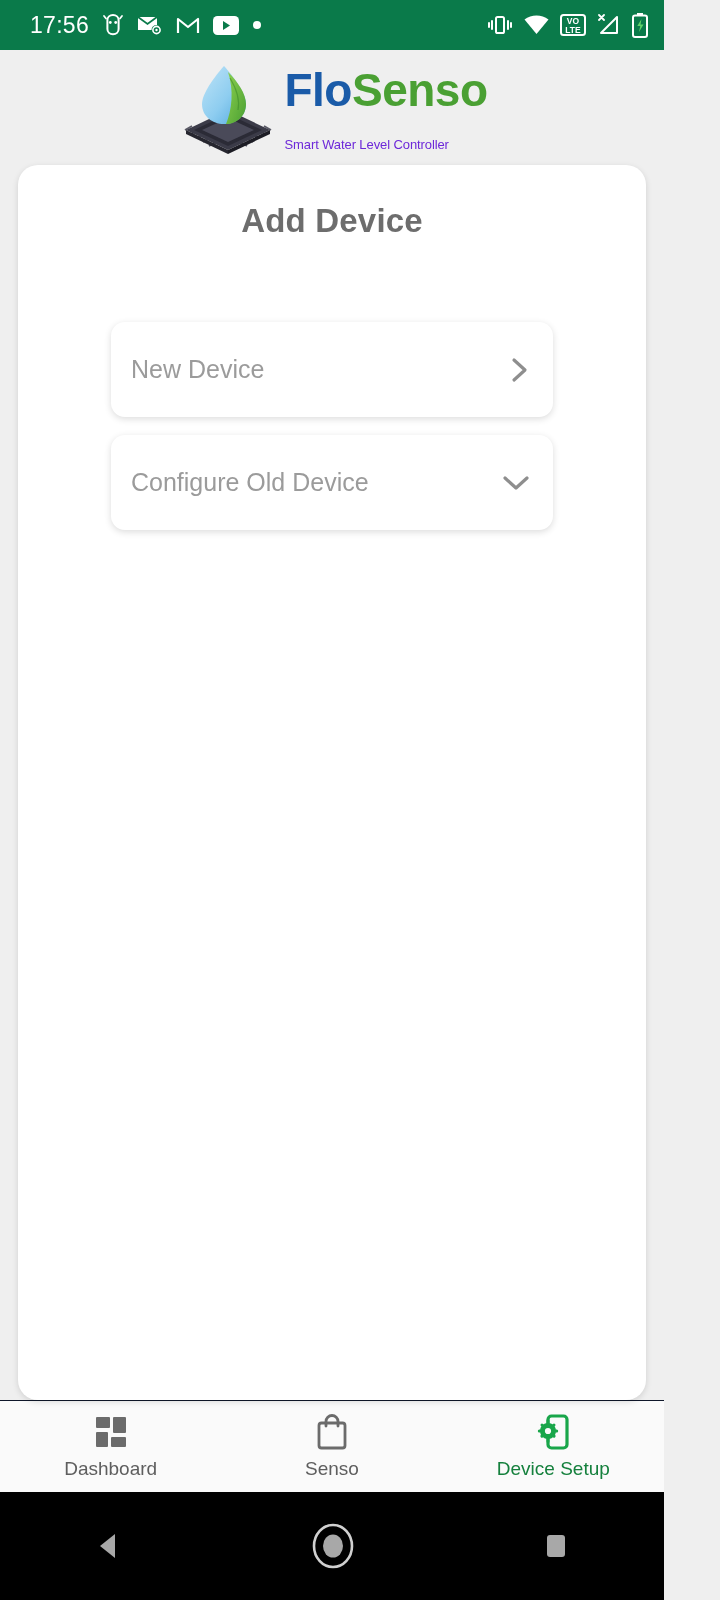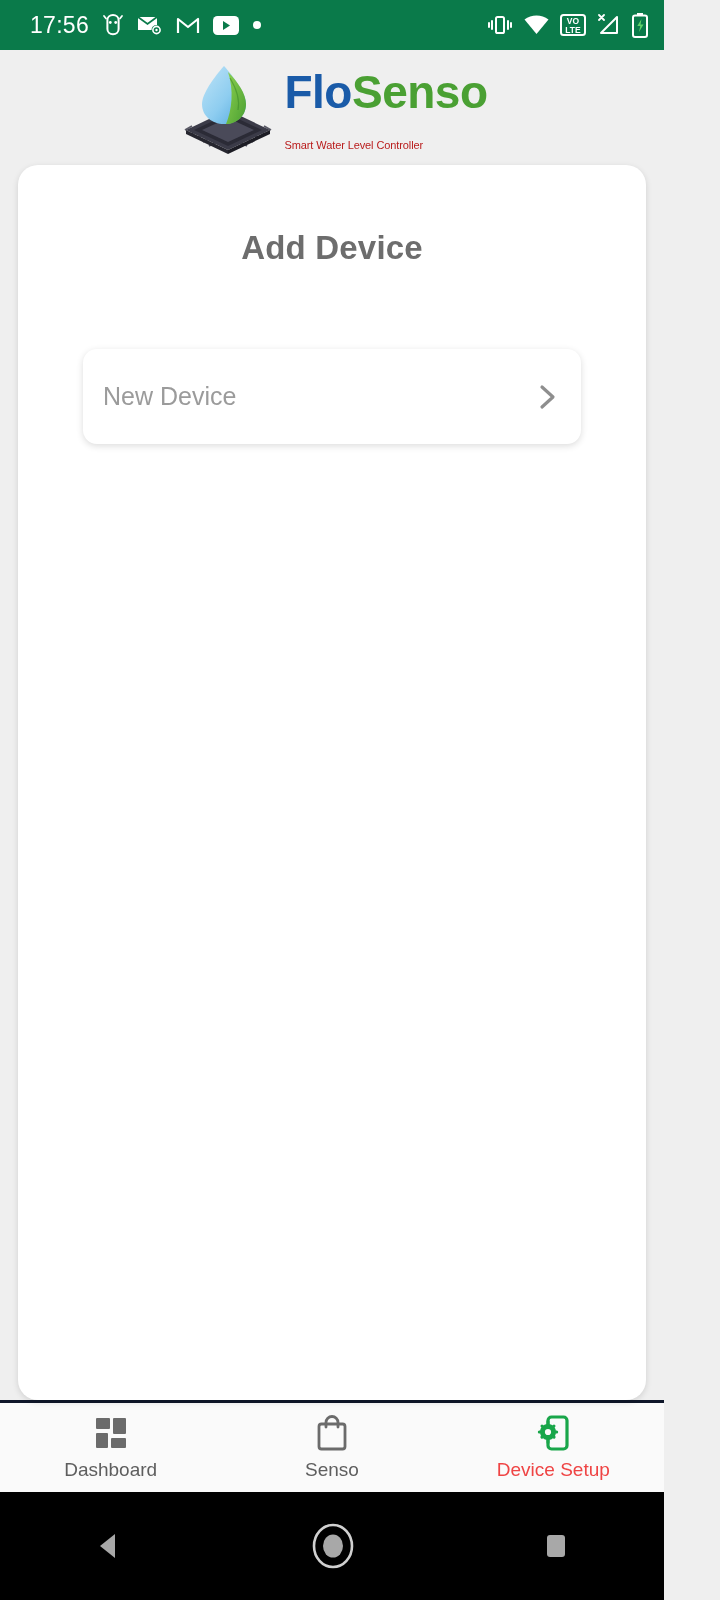--- a/index.html
+++ b/index.html
@@ -24,53 +24,53 @@
   
   .logo-header {
     flex:0 0 115px; display:flex; align-items:center; justify-content:center; gap:4px;
     background:#efefef;
   }
   .logo-mark { width:104px; height:92px; flex:0 0 104px; }
   .logo-text-wrap { display:flex; flex-direction:column; align-items:flex-start; padding-top:4px;gap:20px;}
   .logo-word { font-size:46px; font-weight:bold; line-height:1; letter-spacing:-.5px; }
   .logo-flo { color:#1a5ba8; }
   .logo-senso { color:#4aa033; }
-  .logo-tag { font-size:11px; color:#b91c1c; margin-top:4px; letter-spacing:-.1px;}
+  .logo-tag { font-size:13px; color:#6d28d9; margin-top:4px; letter-spacing:-.1px;}
 
   
   .card {
     margin:0 18px; background:#fff; border-radius:20px;
     flex:1 1 auto; position:relative;
     box-shadow:0 2px 6px rgba(0,0,0,.13);
     overflow:hidden;
   }
   .card-title {
     text-align:center; font-size:33px; font-weight:bold; color:#6d6d6d;
-    margin-top:64px; letter-spacing:.2px;
-  }
-  .options { margin-top:82px; padding:0 65px; display:flex; flex-direction:column; gap:18px; }
+    margin-top:37px; letter-spacing:.2px;
+  }
+  .options { margin-top:82px; padding:0 93px; display:flex; flex-direction:column; gap:18px; }
   .option-row {
     height:95px; background:#fff; border-radius:14px;
     box-shadow:0 2px 7px rgba(0,0,0,.14);
     display:flex; align-items:center; justify-content:space-between;
     padding:0 22px 0 20px; cursor:pointer;
   }
   .option-label { font-size:25px; color:#9b9b9b; }
   .chev { color:#8e8e8e; display:flex; align-items:center; }
 
   
   .bottom-nav {
-    flex:0 0 92px; background:#fafafa; border-top:3px solid #0f172a;
+    flex:0 0 92px; background:#fafafa; border-top:1px solid #0f172a;
     display:flex; align-items:center;
   }
   .nav-item {
     flex:1; display:flex; flex-direction:column; align-items:center; gap:7px; cursor:pointer;
   }
   .nav-label { font-size:19px; color:#5e5e5e; }
-  .nav-item.active .nav-label { color:#ef4444; }
+  .nav-item.active .nav-label { color:#15803d; }
   .nav-icon { height:38px; display:flex; align-items:flex-end; justify-content:center; }
 
   
   .sysbar {
     flex:0 0 108px; background:#000; display:flex; align-items:center; justify-content:space-around;
   }
   .sysbtn { display:flex; align-items:center; justify-content:center; cursor:pointer; }
 </style>
 </head>
 <body>
@@ -197,20 +197,28 @@
 
       <div class="option-row">
         <span class="option-label">New Device</span>
         <span class="chev">
           <svg width="24" height="28" viewBox="0 0 24 28">
               <path d="M7 4l11 10L7 24" fill="none" stroke="#8e8e8e" stroke-width="3.2" stroke-linecap="round" stroke-linejoin="round"></path>
             </svg>
         </span>
       </div>
 
+      <div class="option-row">
+        <span class="option-label">Configure Old Device</span>
+        <span class="chev">
+          <svg width="30" height="22" viewBox="0 0 30 22">
+              <path d="M4 6l11 10L26 6" fill="none" stroke="#8e8e8e" stroke-width="3.2" stroke-linecap="round" stroke-linejoin="round"></path>
+            </svg>
+        </span>
+      </div>
 
     </div>
   </div>
 
   <div class="bottom-nav">
 
     <div class="nav-item">
       <span class="nav-icon">
         <svg width="38" height="38" viewBox="0 0 38 38">
             <rect x="4" y="4" width="14" height="11" rx="1" fill="#6b6b6b"></rect>

